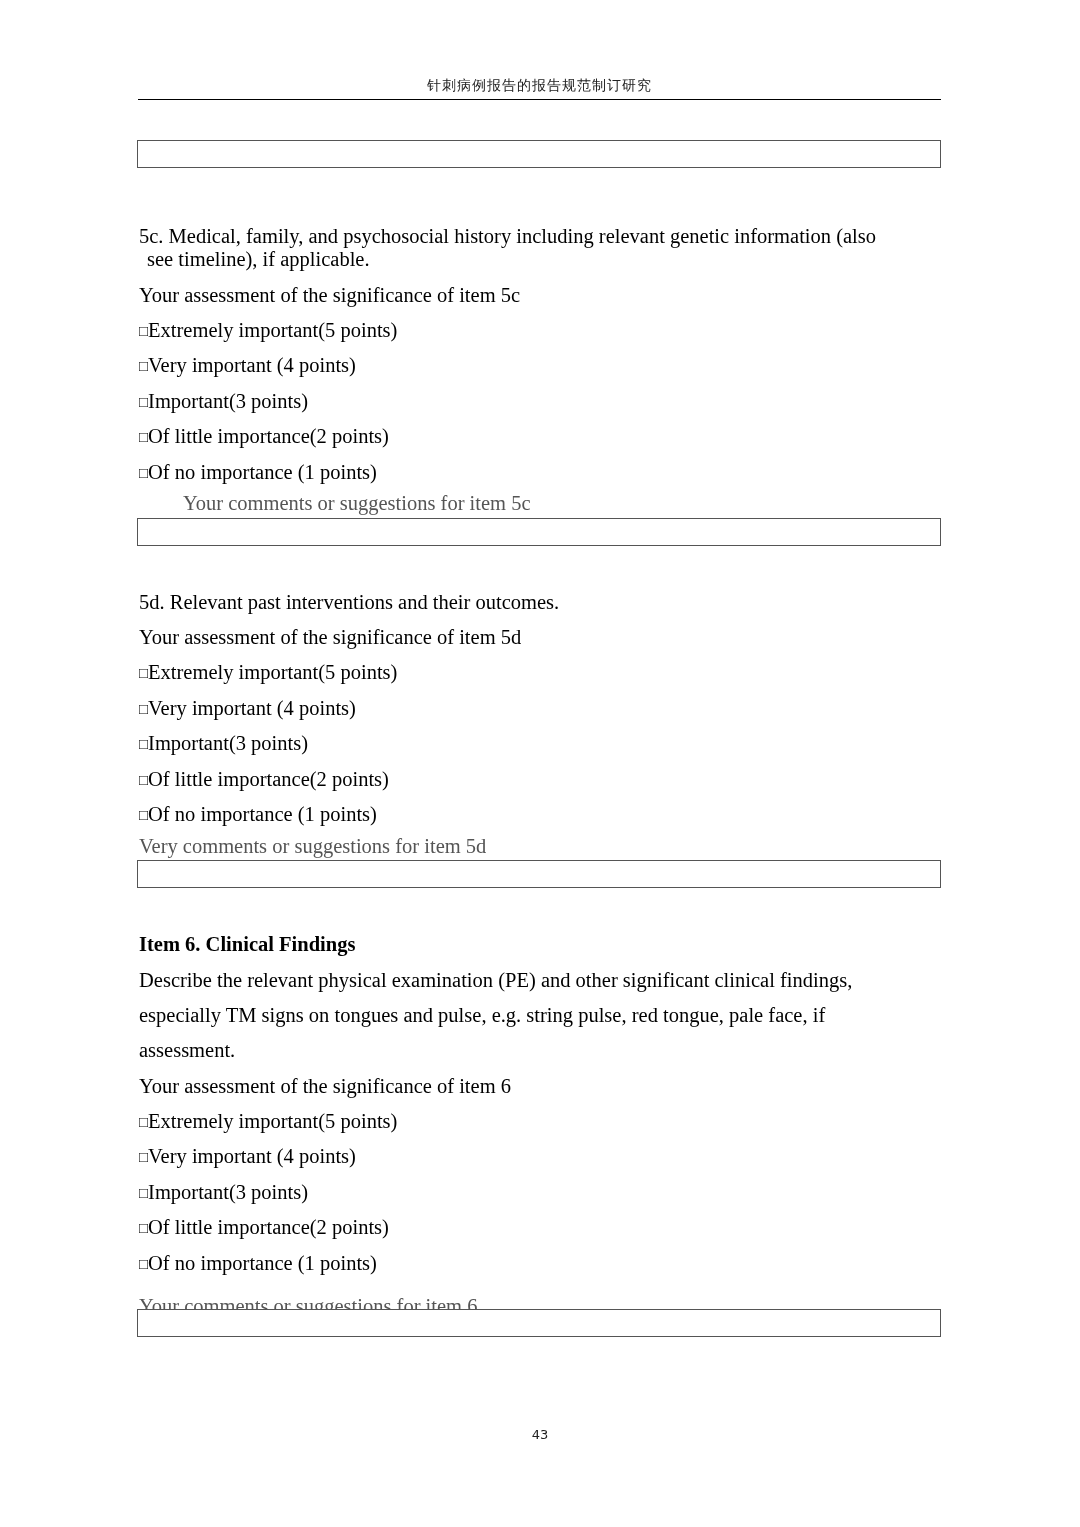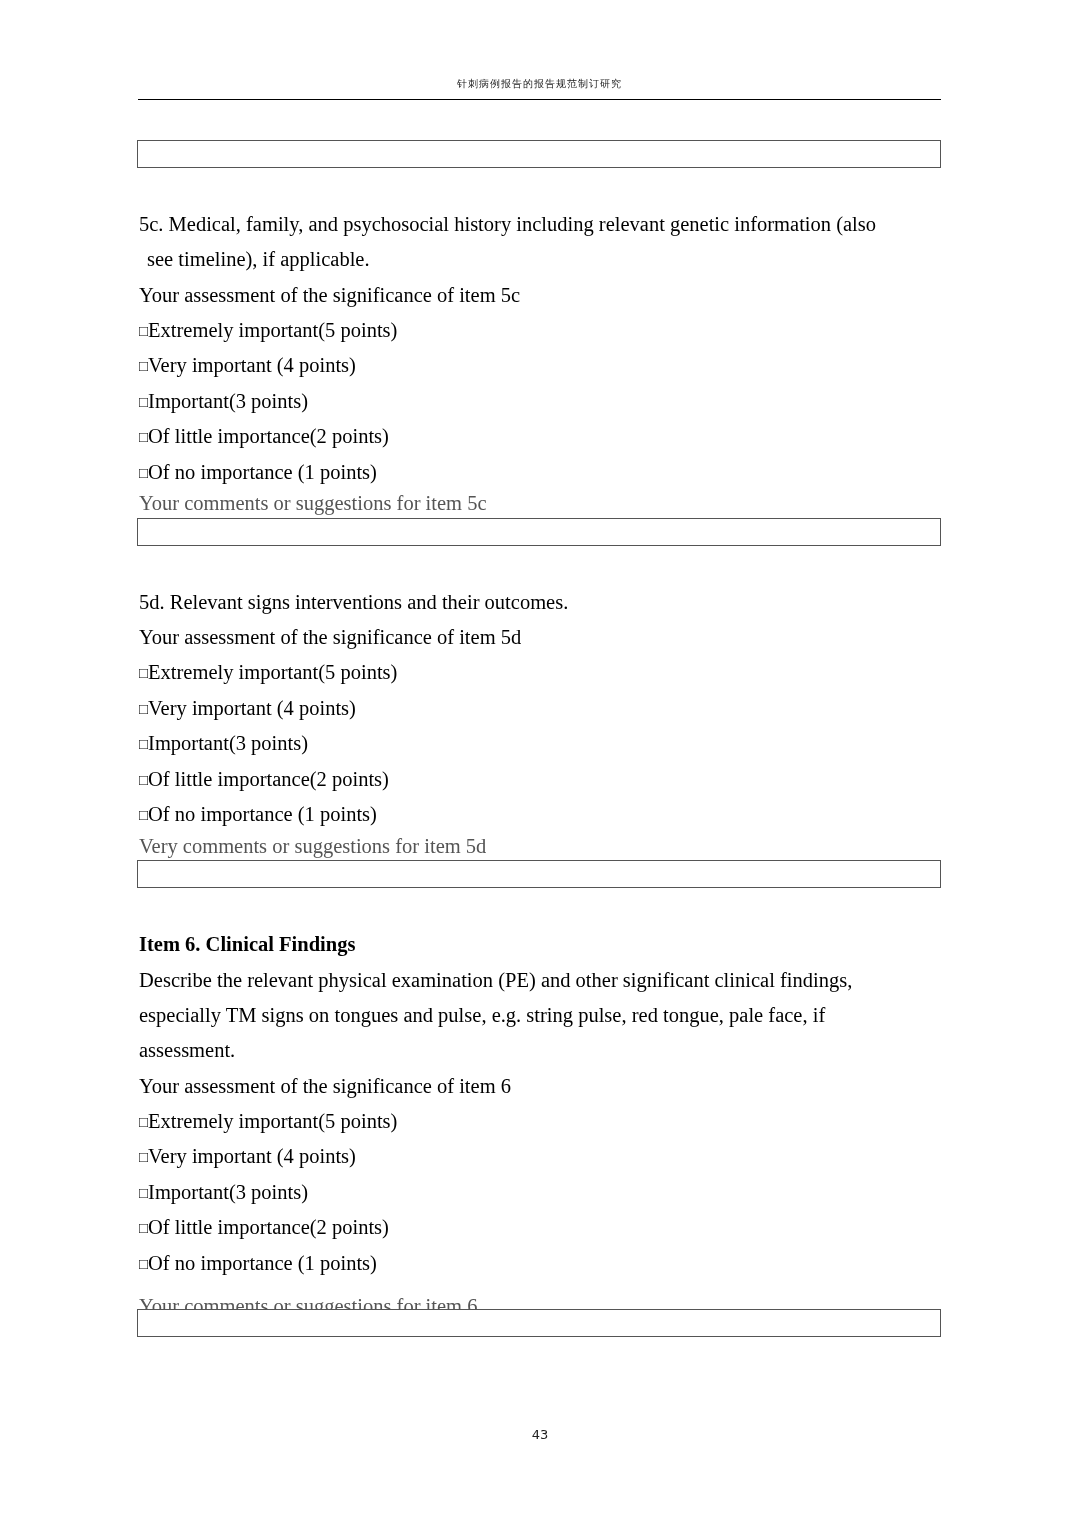--- a/index.html
+++ b/index.html
@@ -1,50 +1,50 @@
 <!DOCTYPE html>
 <html><head>
 <meta charset="utf-8">
 <style>
   html, body { margin: 0; padding: 0; background: #ffffff; }
   body { width: 1080px; height: 1527px; position: relative; overflow: hidden;
          font-family: "Liberation Serif", "DejaVu Serif", serif; color: #000; }
   .header { position: absolute; left: 138px; top: 77px; width: 803px; text-align: center;
-            font-family: "DejaVu Serif", serif; font-size: 10px; letter-spacing: 1px; color: #222; }
+            font-family: "DejaVu Serif", serif; font-size: 14px; letter-spacing: 1px; color: #222; }
   .header-rule { position: absolute; left: 138px; top: 99px; width: 803px; height: 0;
                  border-top: 1.3px solid #000; }
   .box { position: absolute; left: 137px; width: 804px; height: 28px;
          border: 1px solid #555; box-sizing: border-box; background: #fff; }
   .line { position: absolute; left: 139px; font-size: 20.5px; line-height: 24px; white-space: nowrap; }
   .line.grey { color: #555; }
   .line.bold { font-weight: bold; }
   .opt .cb { font-size: 15px; vertical-align: 1px; }
   .page-num { position: absolute; left: 0; width: 1080px; top: 1427px; text-align: center;
               font-family: "DejaVu Sans", sans-serif; font-size: 13px; color: #222; }
 </style>
 </head>
 <body>
 
 <div class="header">针刺病例报告的报告规范制订研究</div>
 <div class="header-rule"></div>
 
 <div class="box" style="top:140px;"></div>
 
-<div class="line" style="top:212px;font-family:Liberation Serif, serif;">5c. Medical, family, and psychosocial history including relevant genetic information (also</div>
+<div class="line" style="top:224px;font-family:Liberation Serif, serif;">5c. Medical, family, and psychosocial history including relevant genetic information (also</div>
 <div class="line" style="top:247px;margin-left:8px;">see timeline), if applicable.</div>
 <div class="line" style="top:283px;text-align:right;">Your assessment of the significance of item 5c</div>
 <div class="line opt" style="top:318px;"><span class="cb">□</span><span>Extremely important(5 points)</span></div>
 <div class="line opt" style="top:353px;"><span class="cb">□</span><span>Very important (4 points)</span></div>
 <div class="line opt" style="top:389px;"><span class="cb">□</span><span>Important(3 points)</span></div>
 <div class="line opt" style="top:424px;"><span class="cb">□</span><span>Of little importance(2 points)</span></div>
 <div class="line opt" style="top:460px;"><span class="cb">□</span><span>Of no importance (1 points)</span></div>
-<div class="line grey" style="top:491px;">Your comments or suggestions for item 5c</div>
+<div class="line grey" style="top:491px;margin-left:44px;">Your comments or suggestions for item 5c</div>
 <div class="box" style="top:518px;"></div>
 
-<div class="line" style="top:590px;">5d. Relevant signs interventions and their outcomes.</div>
+<div class="line" style="top:590px;">5d. Relevant past interventions and their outcomes.</div>
 <div class="line" style="top:625px;text-align:right;">Your assessment of the significance of item 5d</div>
 <div class="line opt" style="top:660px;"><span class="cb">□</span><span>Extremely important(5 points)</span></div>
 <div class="line opt" style="top:696px;"><span class="cb">□</span><span>Very important (4 points)</span></div>
 <div class="line opt" style="top:731px;"><span class="cb">□</span><span>Important(3 points)</span></div>
 <div class="line opt" style="top:767px;"><span class="cb">□</span><span>Of little importance(2 points)</span></div>
 <div class="line opt" style="top:802px;"><span class="cb">□</span><span>Of no importance (1 points)</span></div>
 <div class="line grey" style="top:834px;">Very comments or suggestions for item 5d</div>
 <div class="box" style="top:860px;"></div>
 
 <div class="line bold" style="top:932px;">Item 6. Clinical Findings</div>

